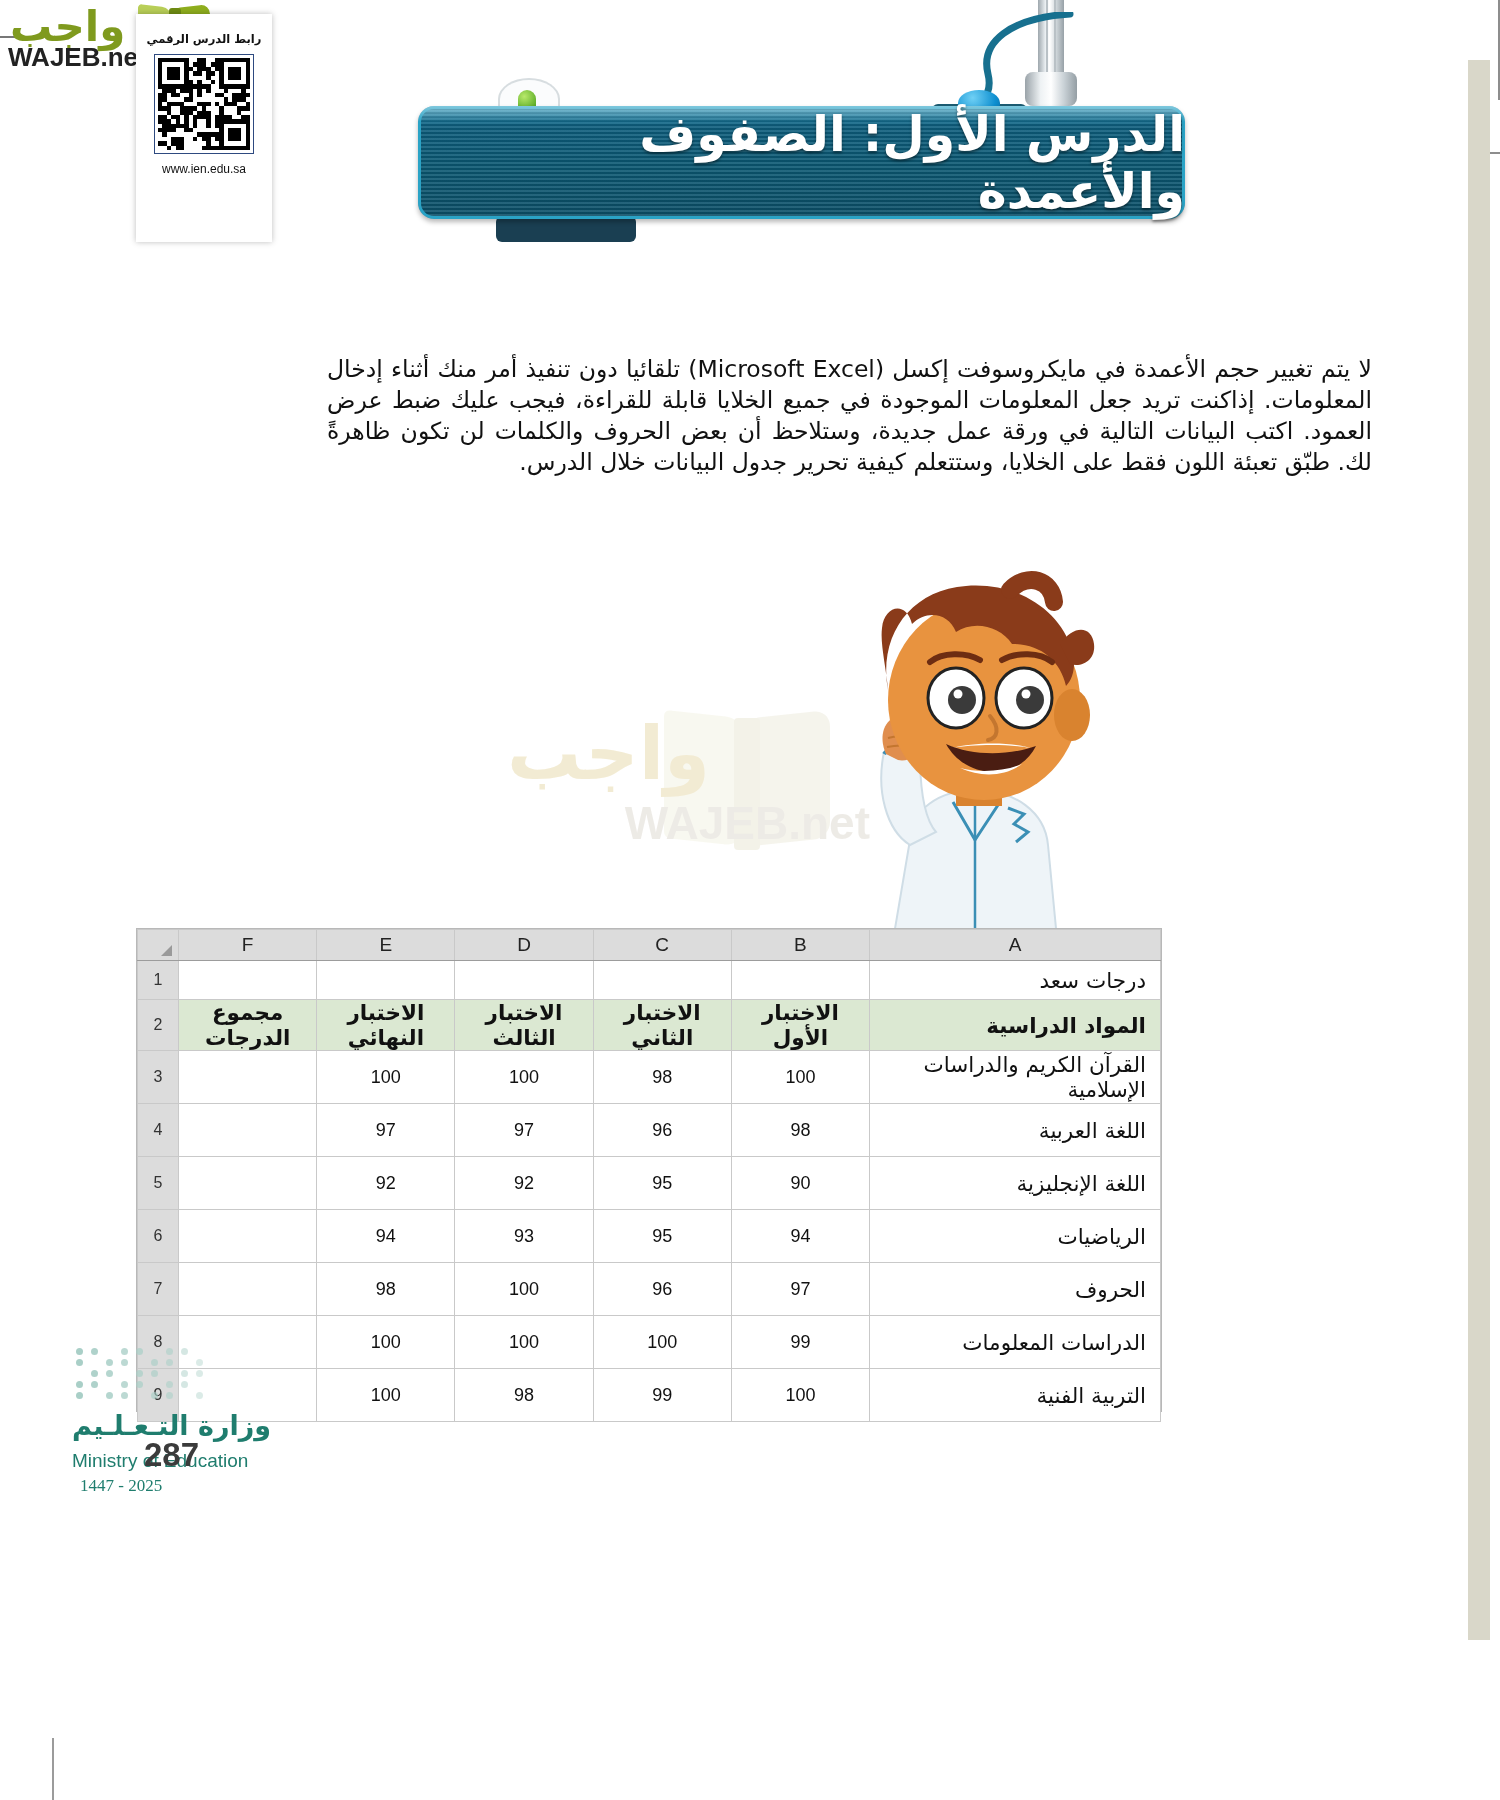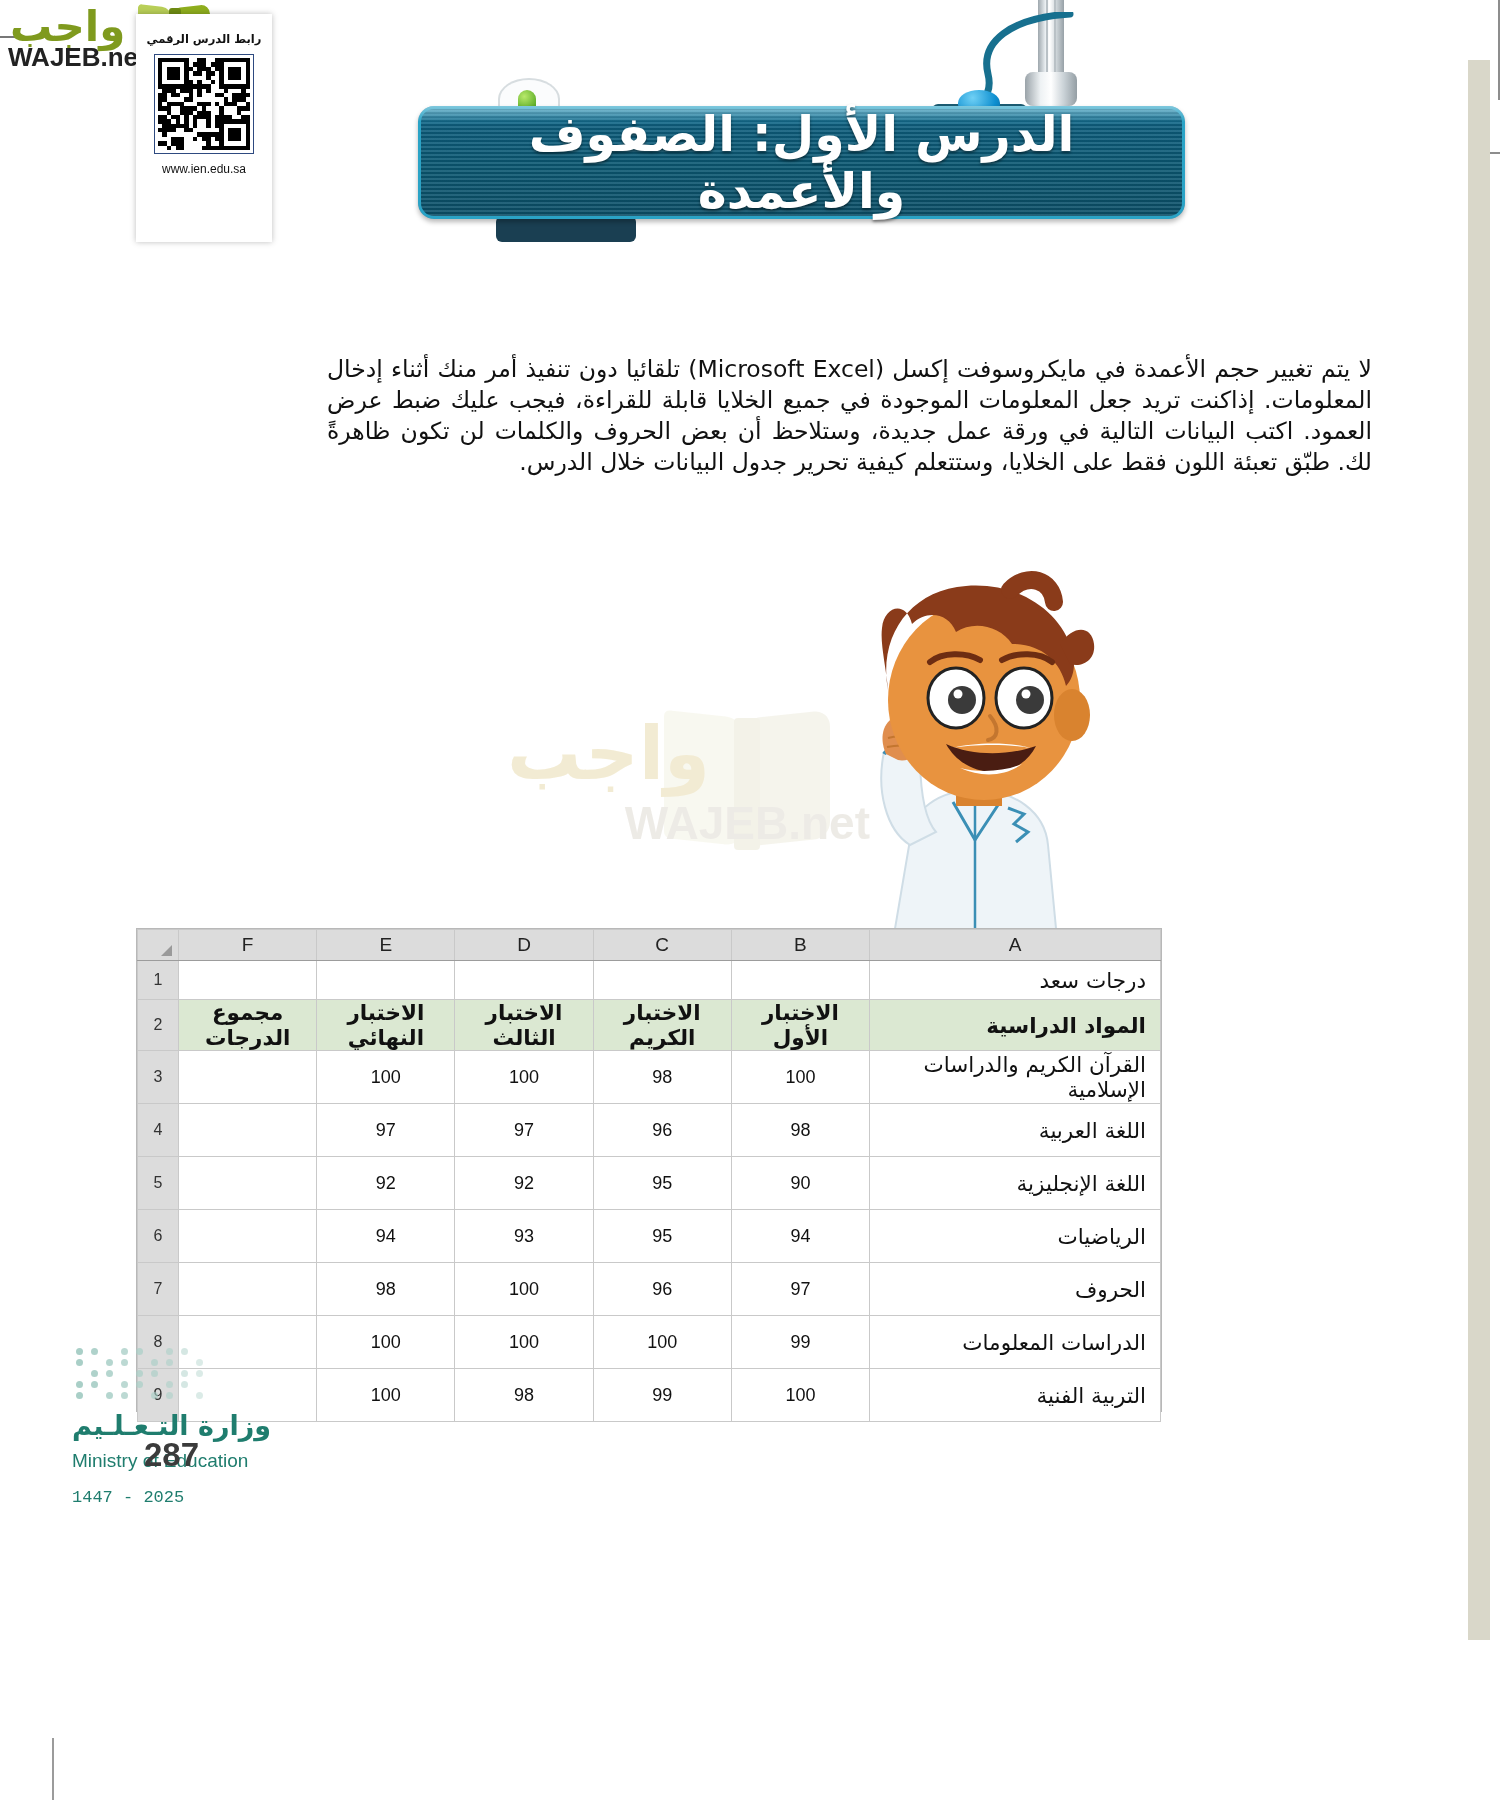--- a/index.html
+++ b/index.html
@@ -50,21 +50,21 @@
   .mouse .body{position:absolute;left:0;top:4px;width:42px;height:26px;border-radius:50% 50% 45% 45%;
      background:radial-gradient(circle at 35% 30%,#6fd0f5,#0e8fd0 70%,#0a72ac);}
   .mouse .pad{position:absolute;left:-26px;top:18px;width:95px;height:16px;border-radius:6px;background:#1c5c72;}
   .led{position:absolute;left:68px;top:78px;width:58px;height:48px;}
   .led .dome{position:absolute;left:0;top:0;width:58px;height:40px;border-radius:50% 50% 0 0;border:2px solid #d7dde0;border-bottom:none;background:#fbfcfd;}
   .led .bulb{position:absolute;left:20px;top:12px;width:18px;height:26px;border-radius:9px 9px 5px 5px;
      background:radial-gradient(circle at 35% 25%,#b8e96b,#4fa31d 70%,#3c7f16);}
   .led .foot{position:absolute;left:19px;top:34px;width:20px;height:14px;border-radius:3px;
      background:linear-gradient(90deg,#aeb7bc,#f2f5f6 45%,#b6bfc4);}
 
-  .title-wrap{position:absolute;left:418px;top:106px;width:607px;height:120px;text-align:center;}
+  .title-wrap{position:absolute;left:418px;top:106px;width:607px;height:120px;}
   .title-shadowbar{position:absolute;left:78px;top:110px;width:140px;height:26px;border-radius:6px;background:#1a3f52;}
   .title-band{position:absolute;left:0;top:0;width:767px;height:113px;border-radius:16px;
      background:
        repeating-linear-gradient(180deg, rgba(255,255,255,.10) 0 2px, rgba(0,0,0,.10) 2px 4px),
        linear-gradient(180deg,#1e90b5 0%,#0d5d7d 18%,#0b5872 55%,#0c4f68 100%);
      box-shadow:inset 0 0 0 3px #2aa3c6, 0 3px 5px rgba(0,0,0,.28);}
   .title-band .glow{position:absolute;left:0;top:0;right:0;height:16px;border-radius:16px 16px 0 0;
      background:linear-gradient(180deg,rgba(255,255,255,.40),rgba(255,255,255,0));}
   .title-text{position:absolute;inset:0;display:flex;align-items:center;justify-content:center;
      color:#fff;font-size:49px;font-weight:bold;font-family:"DejaVu Sans",sans-serif;
@@ -109,21 +109,21 @@
   .col-n{width:auto;}
 
   
   .footer{position:absolute;left:70px;top:1348px;width:260px;height:190px;}
   .dots{position:absolute;left:6px;top:0;width:150px;height:56px;}
   .dots i{position:absolute;width:7px;height:7px;border-radius:50%;background:#a9cfc7;}
   .moe{position:absolute;left:0;top:62px;width:250px;height:110px;}
   .moe .ar{position:absolute;left:2px;top:0;font-size:27px;color:#1f7d6e;font-weight:bold;letter-spacing:2px;
       font-family:"DejaVu Sans",sans-serif;}
   .moe .en{position:absolute;left:2px;top:40px;font-size:19px;color:#1f7d6e;font-family:"Liberation Sans",sans-serif;}
-  .moe .yr{position:absolute;left:2px;top:66px;font-size:17px;color:#1f7d6e;font-family:Liberation Mono, monospace;margin-top:12px;}
+  .moe .yr{position:absolute;left:10px;top:66px;font-size:17px;color:#1f7d6e;font-family:Liberation Serif, serif;}
   .pageno{position:absolute;left:74px;top:88px;font-size:33px;font-weight:bold;color:#3b3b3b;
       font-family:"Liberation Sans",sans-serif;}
 </style>
 </head>
 <body>
 
 <div class="margin-strip">
   <div class="hair1"></div>
   <div class="hair2"></div>
   <div class="bar"></div>
@@ -698,21 +698,21 @@
         <td class="cell r1"></td>
         <td class="cell r1"></td>
         <td class="cell r1"></td>
         <td class="cell r1"></td>
         <td class="cell r1"></td>
         <td class="rowhead">1</td>
       </tr>
       <tr>
         <td class="cell name hdr">المواد الدراسية</td>
         <td class="cell hdr">الاختبار الأول</td>
-        <td class="cell hdr">الاختبار الكريم</td>
+        <td class="cell hdr">الاختبار الثاني</td>
         <td class="cell hdr">الاختبار الثالث</td>
         <td class="cell hdr">الاختبار النهائي</td>
         <td class="cell hdr">مجموع الدرجات</td>
         <td class="rowhead">2</td>
       </tr>
       <tr>
         <td class="cell name">القرآن الكريم والدراسات الإسلامية</td>
         <td class="cell num">100</td>
         <td class="cell num">98</td>
         <td class="cell num">100</td>

